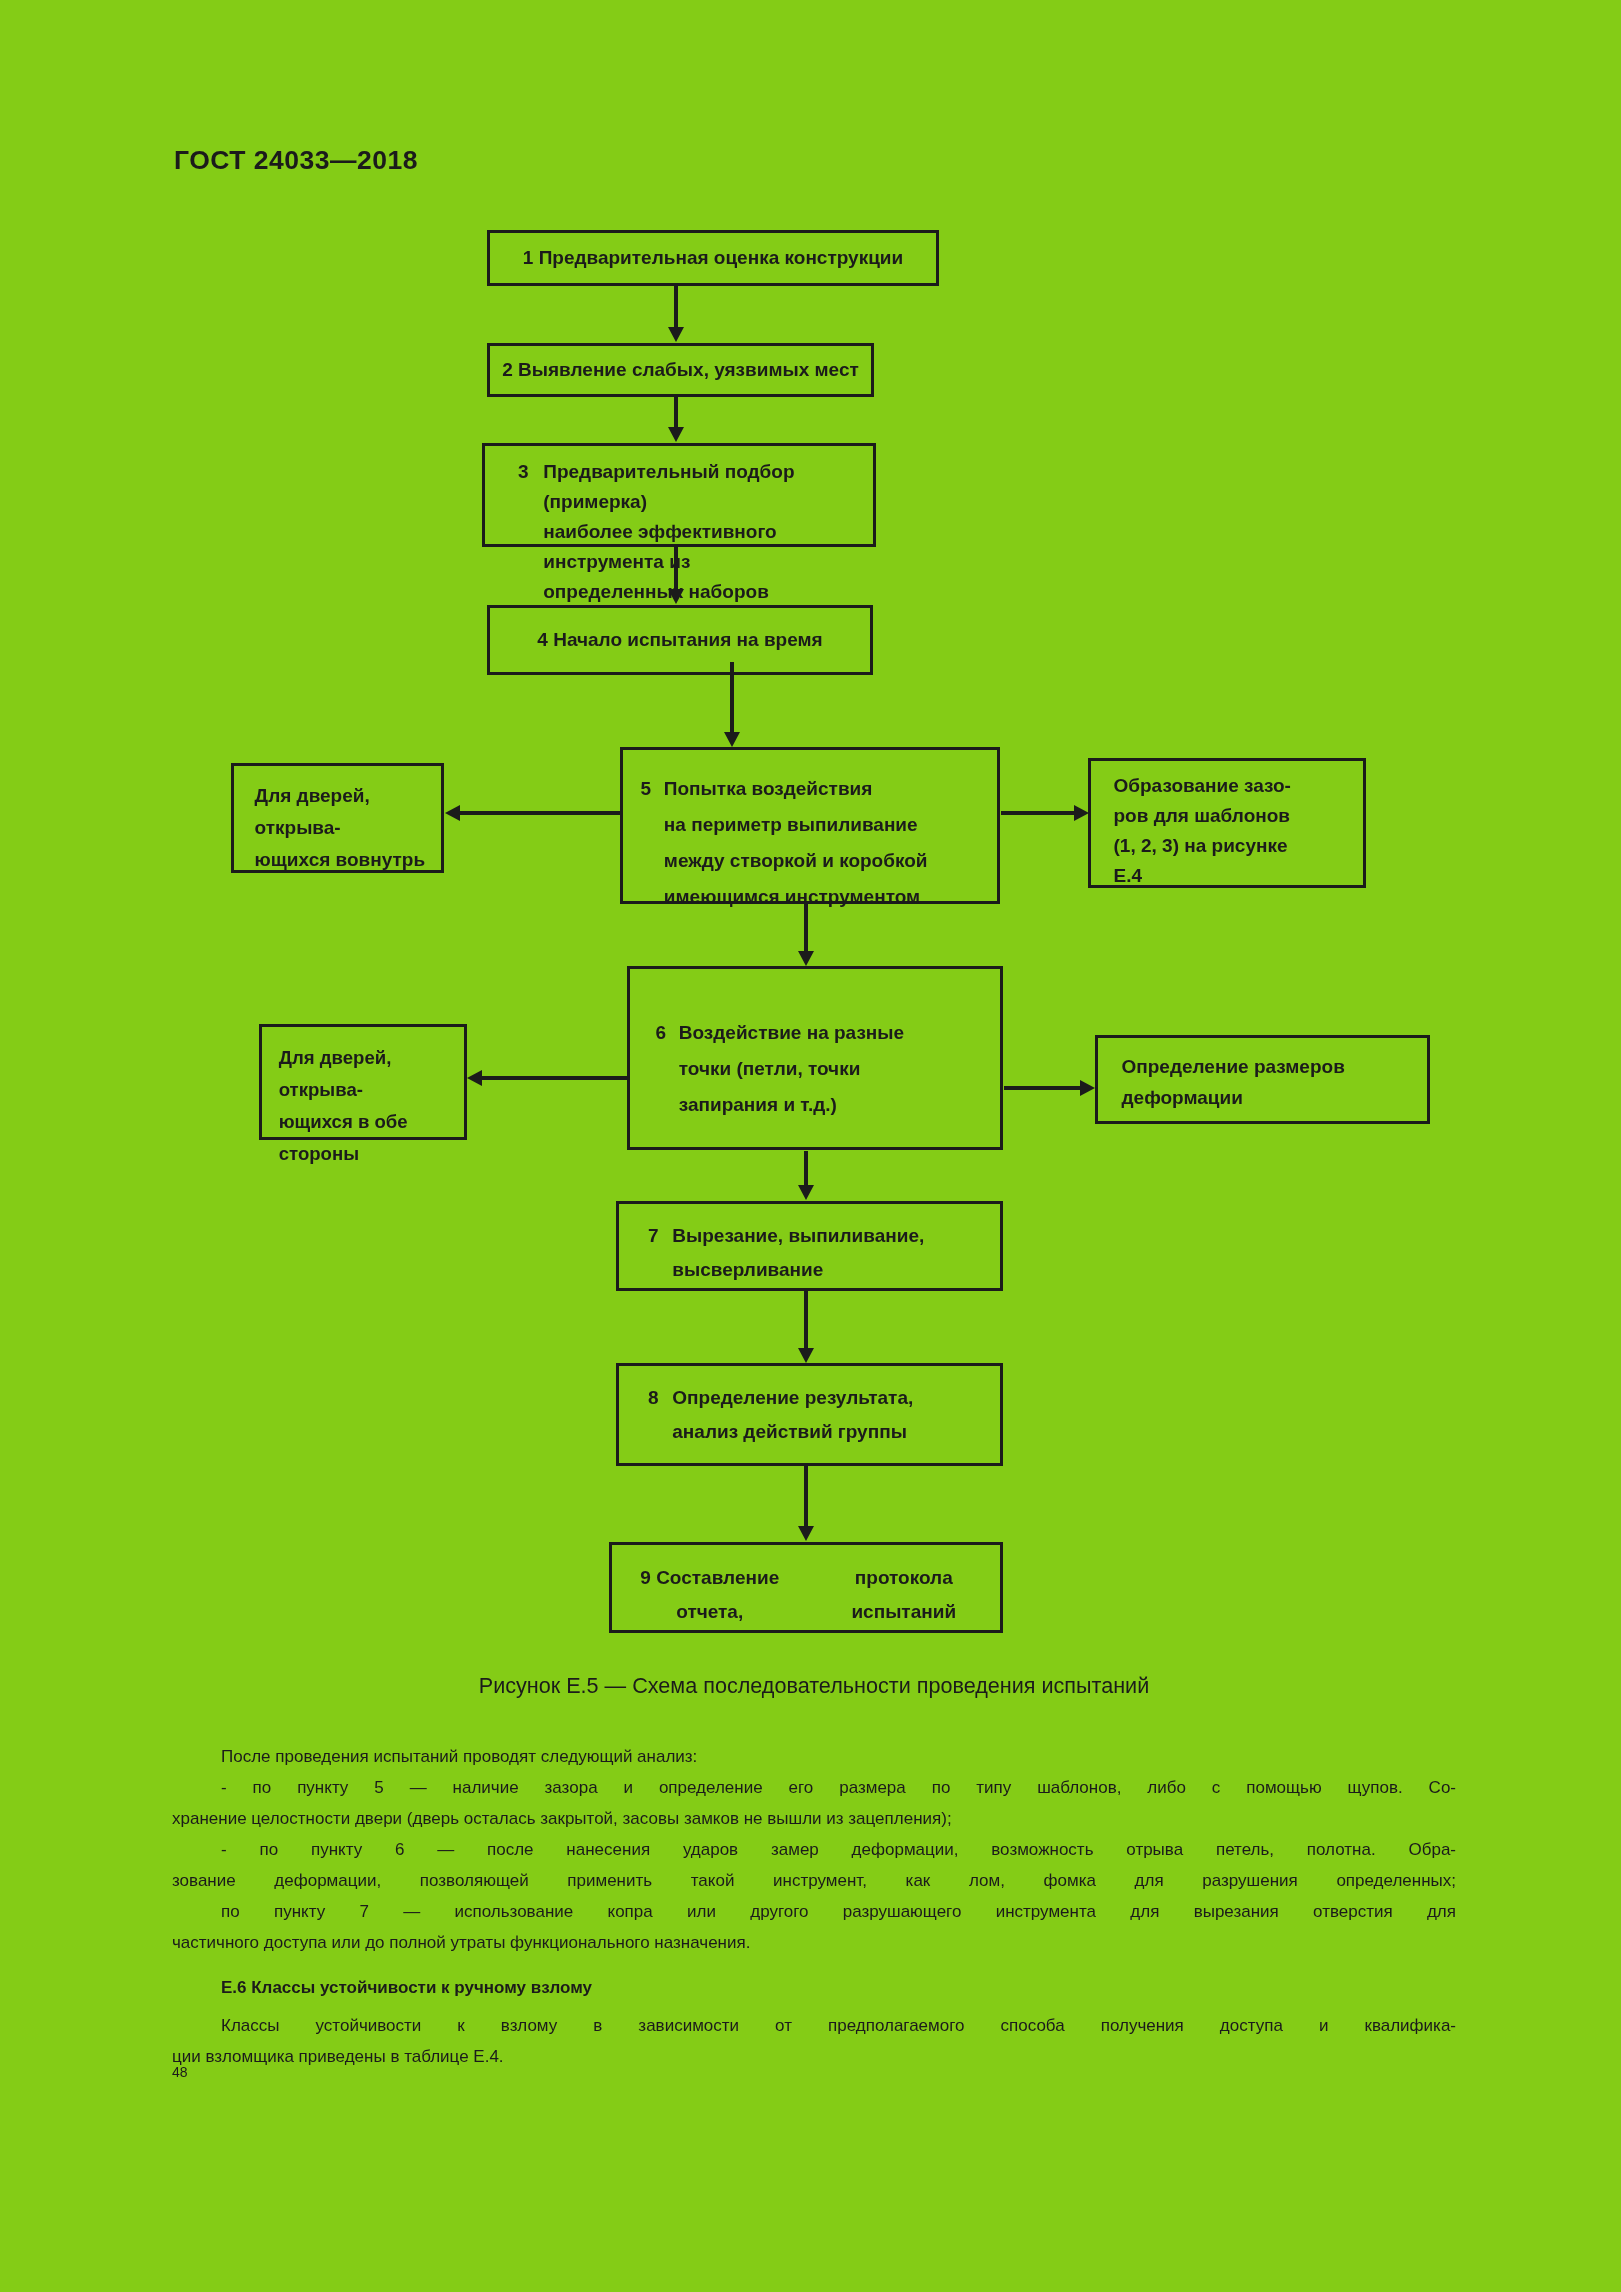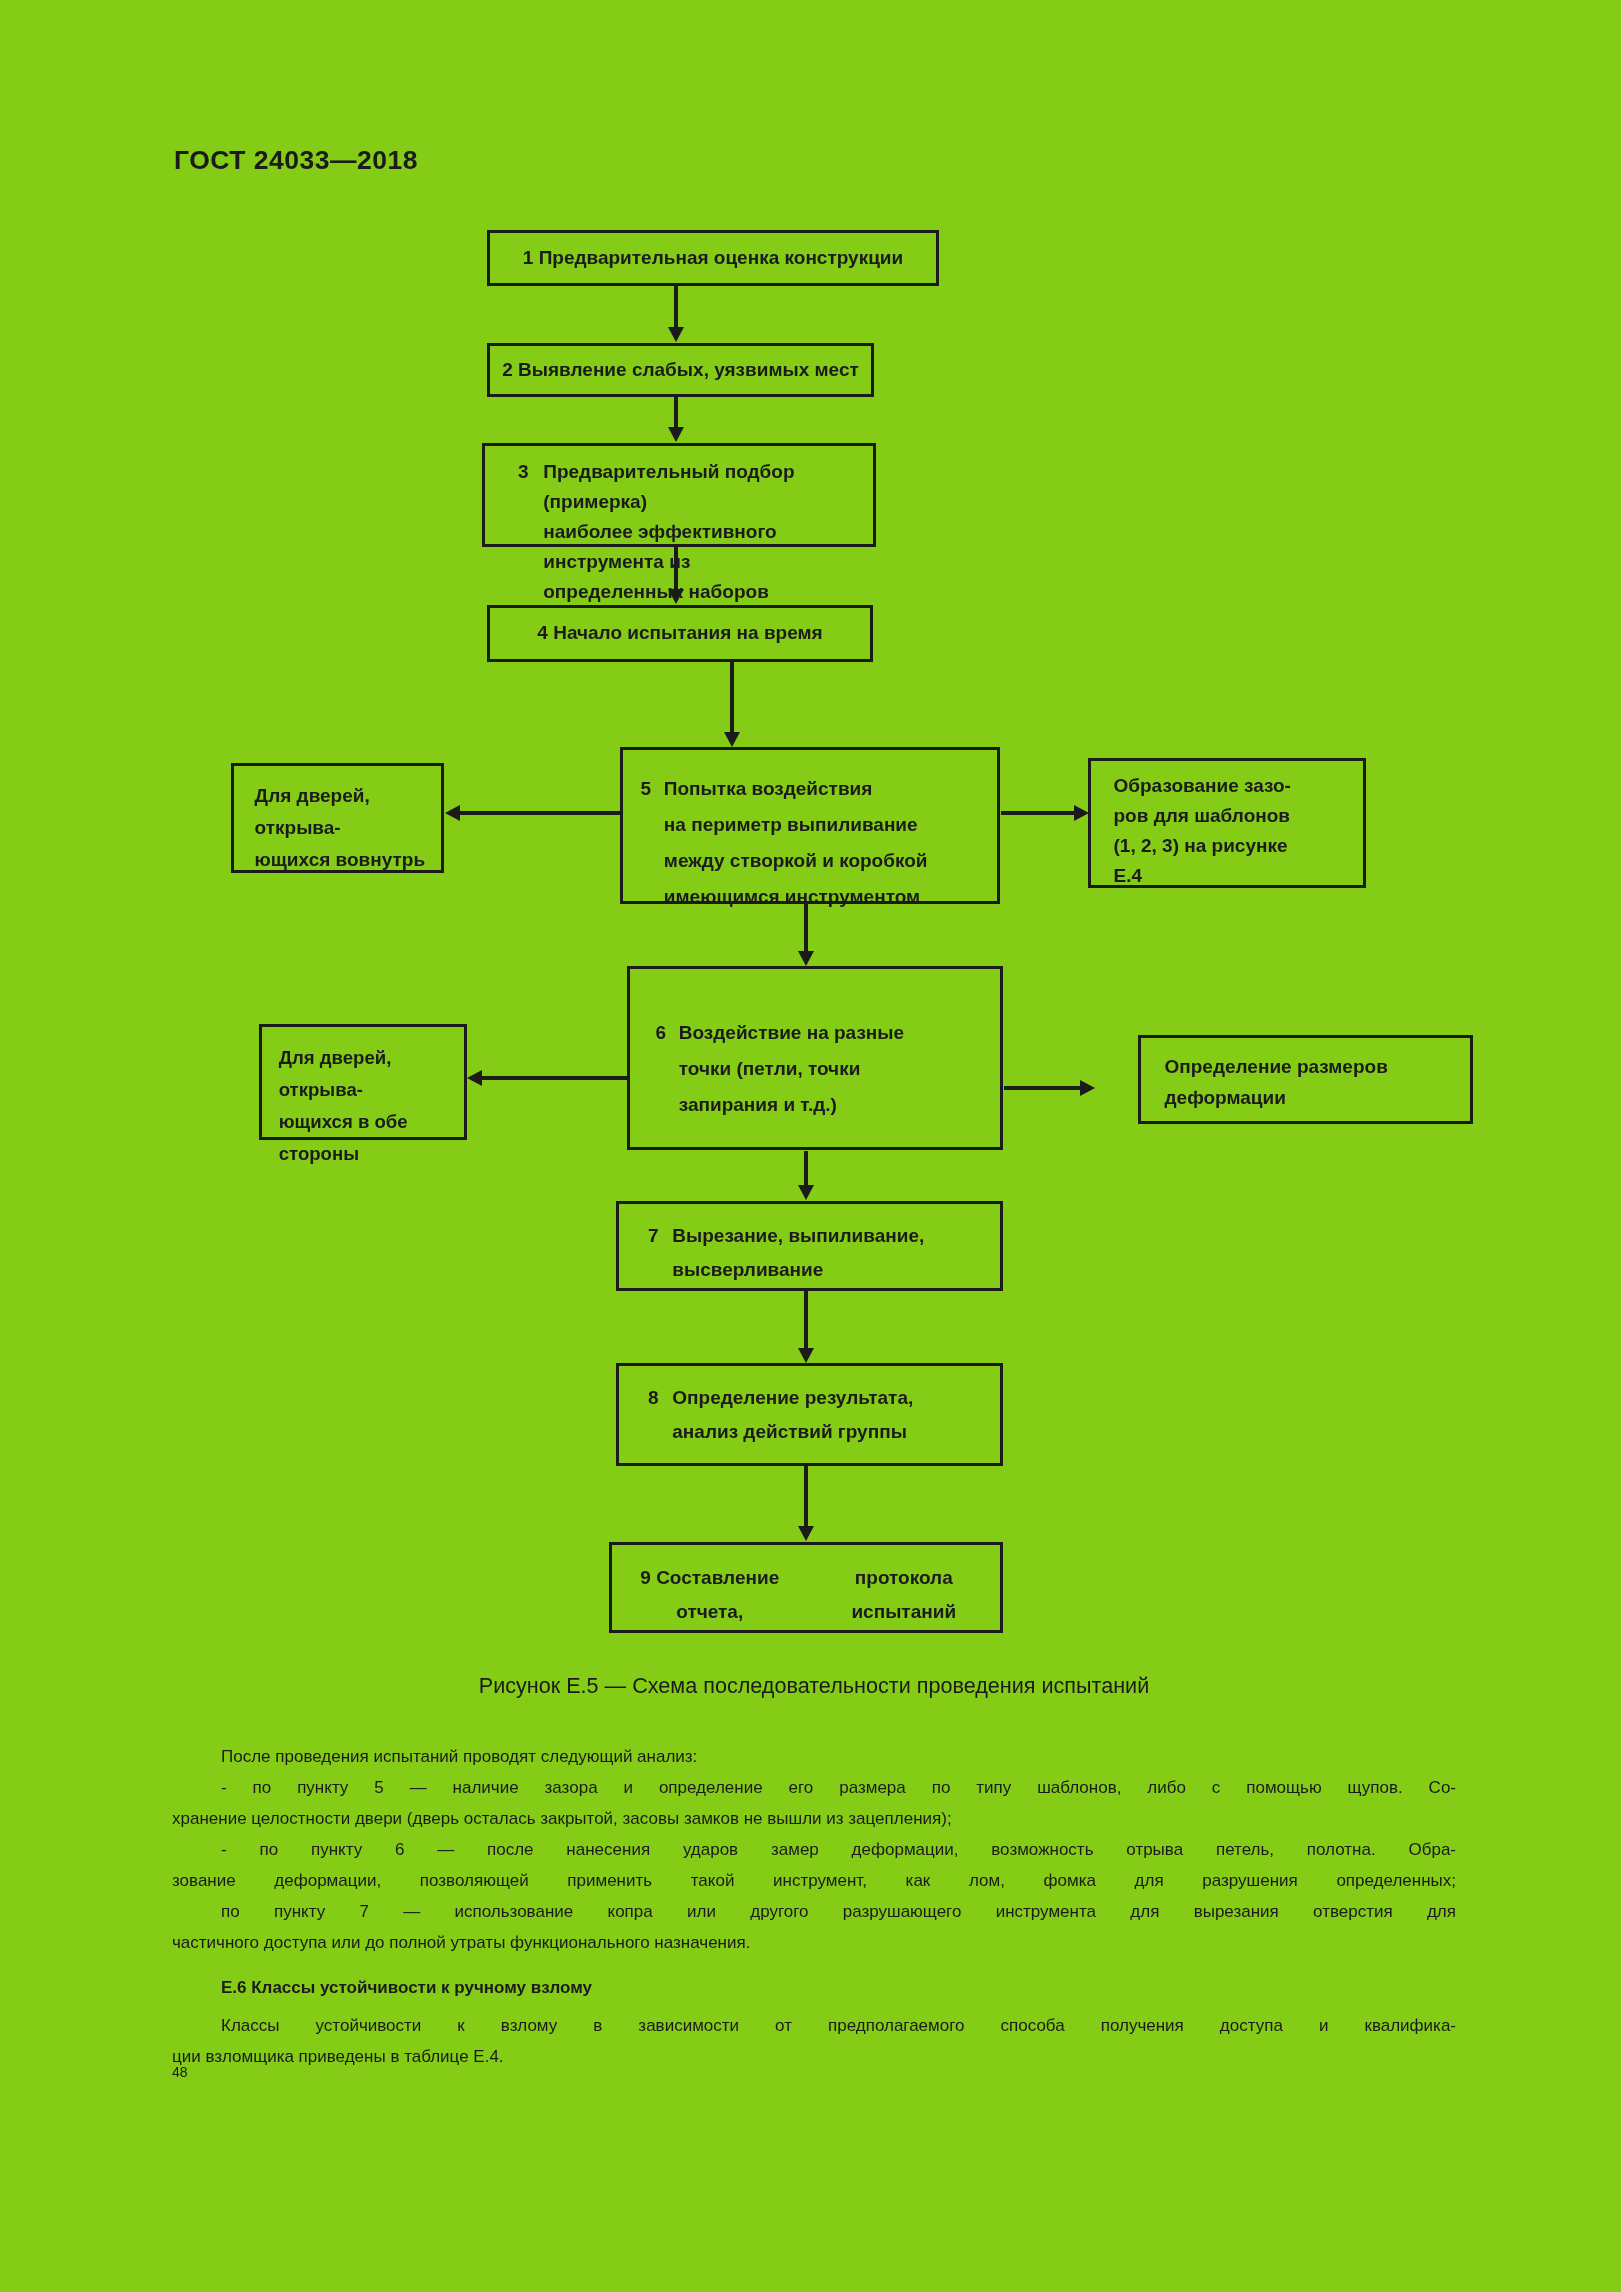--- a/index.html
+++ b/index.html
@@ -24,34 +24,34 @@
   }
   .pb{display:flex;align-items:center;justify-content:center;text-align:center;}
   .pb-col{display:flex;flex-direction:row;align-items:center;padding-top:14.7px;text-align:center;}
   .nb{display:flex;}
   .bnum{flex:0 0 auto;}
   .bl{display:block;}
   .b1{left:487px;top:230px;width:452px;height:56px;}
   .b2{left:487px;top:343px;width:387px;height:54px;}
   .b3{left:482px;top:443px;width:394px;height:104px;padding:10.8px 5.9px 0 33px;line-height:30px;}
   .b3 .bnum{margin-right:14.7px;}
-  .b4{left:487px;top:605px;width:386px;height:57px;}
+  .b4{left:487px;top:605px;width:386px;height:70px;}
   .b5{left:620px;top:747px;width:380px;height:157px;padding:20.6px 3.9px 0 17.6px;line-height:36px;}
   .b5 .bnum{margin-right:12.7px;}
   .b6{left:627px;top:966px;width:376px;height:184px;padding:46px 3.9px 0 25.5px;line-height:36px;}
   .b6 .bnum{margin-right:12.7px;}
   .b7{left:616px;top:1201px;width:387px;height:90px;padding:14.7px 3.9px 0 29px;line-height:34px;}
   .b7 .bnum{margin-right:13.7px;}
   .b8{left:616px;top:1363px;width:387px;height:103px;padding:14.7px 3.9px 0 29px;line-height:34px;}
   .b8 .bnum{margin-right:13.7px;}
   .b9{left:609px;top:1542px;width:394px;height:91px;line-height:34px;}
   .bA{left:231px;top:763px;width:213px;height:110px;padding:13.7px 0 0 20.6px;line-height:32px;}
   .bB{left:1088px;top:758px;width:278px;height:130px;padding:9.8px 0 0 22.5px;line-height:30px;}
   .bC{left:259px;top:1024px;width:208px;height:116px;padding:14.7px 0 0 16.7px;line-height:32px;font-size:18.6px;}
-  .bD{left:1095px;top:1035px;width:335px;height:89px;padding:12.7px 0 0 23.5px;line-height:31px;margin-left:43px;}
+  .bD{left:1095px;top:1035px;width:335px;height:89px;padding:12.7px 0 0 23.5px;line-height:31px;}
   
   .va{position:absolute;width:3.9px;background:#1b1b1b;}
   .va::after{
     content:"";position:absolute;left:50%;bottom:-14.7px;transform:translateX(-50%);
     width:0;height:0;border:8.8px solid transparent;border-bottom:0;
     border-top:15.7px solid #1b1b1b;
   }
   .ha{position:absolute;height:3.9px;background:#1b1b1b;}
   .ha.hl::before{
     content:"";position:absolute;left:-14.7px;top:50%;transform:translateY(-50%);

